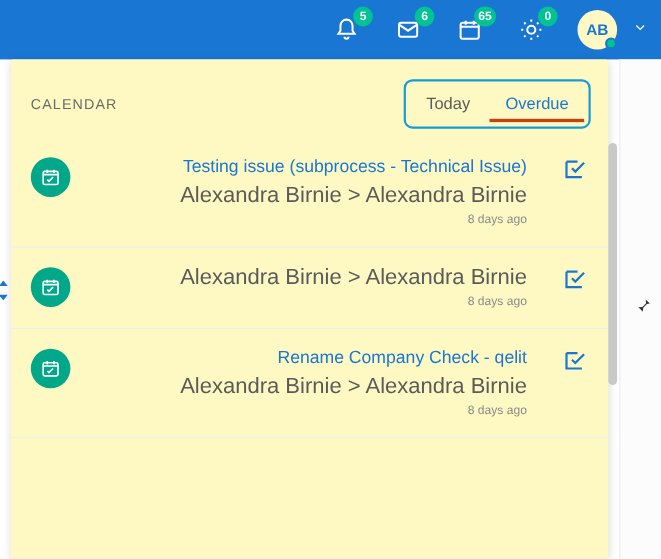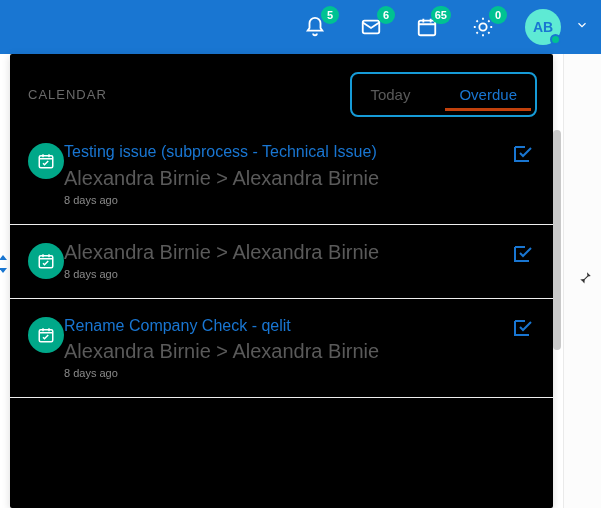--- a/index.html
+++ b/index.html
@@ -43,21 +43,21 @@
     height: 18px;
     display: flex;
     align-items: center;
     justify-content: center;
     padding: 0 4px;
   }
   .avatar {
     width: 36px;
     height: 36px;
     border-radius: 50%;
-    background: #5eead4;
+    background: #fef9c3;
     color: #1976d2;
     font-weight: 600;
     font-size: 14px;
     display: flex;
     align-items: center;
     justify-content: center;
     position: relative;
     cursor: pointer;
   }
   .avatar .presence {
@@ -70,44 +70,45 @@
     border: 2px solid #1976d2;
     border-radius: 50%;
   }
   .chev { margin-left: -14px; cursor: pointer; }
   .panel {
     position: absolute;
     top: 54px;
     left: 10px;
     right: 48px;
     bottom: 0;
-    background: #000000;
+    background: #fef9c3;
     box-shadow: 0 2px 8px rgba(0,0,0,0.15);
     border-radius: 2px;
     display: flex;
     flex-direction: column;
     overflow: hidden;
+    text-align: right;
   }
   .panel-header {
     display: flex;
     align-items: center;
     justify-content: space-between;
     padding: 18px 16px 8px 18px;
   }
   .panel-title {
     color: #6a6a6a;
     font-size: 13px;
     letter-spacing: 1px;
   }
   .tabs {
     display: flex;
     border: 2px solid #169bd7;
     border-radius: 8px;
     padding: 4px 4px;
-    gap: 21px;
+    gap: 4px;
   }
   .tab {
     padding: 8px 14px;
     font-size: 15px;
     color: #5a5a5a;
     cursor: pointer;
   }
   .tab.active {
     color: #1976d2;
     border-bottom: 3px solid #c2410c;
@@ -115,21 +116,21 @@
   }
   .list {
     overflow-y: auto;
     flex: 1;
   }
   .item {
     display: flex;
     align-items: flex-start;
     padding: 16px 18px 18px 18px;
     border-bottom: 1px solid #eee;
-    gap: 0;
+    gap: 32px;
   }
   .item-icon {
     width: 36px;
     height: 36px;
     background: #00a889;
     border-radius: 50%;
     display: flex;
     align-items: center;
     justify-content: center;
     flex-shrink: 0;

